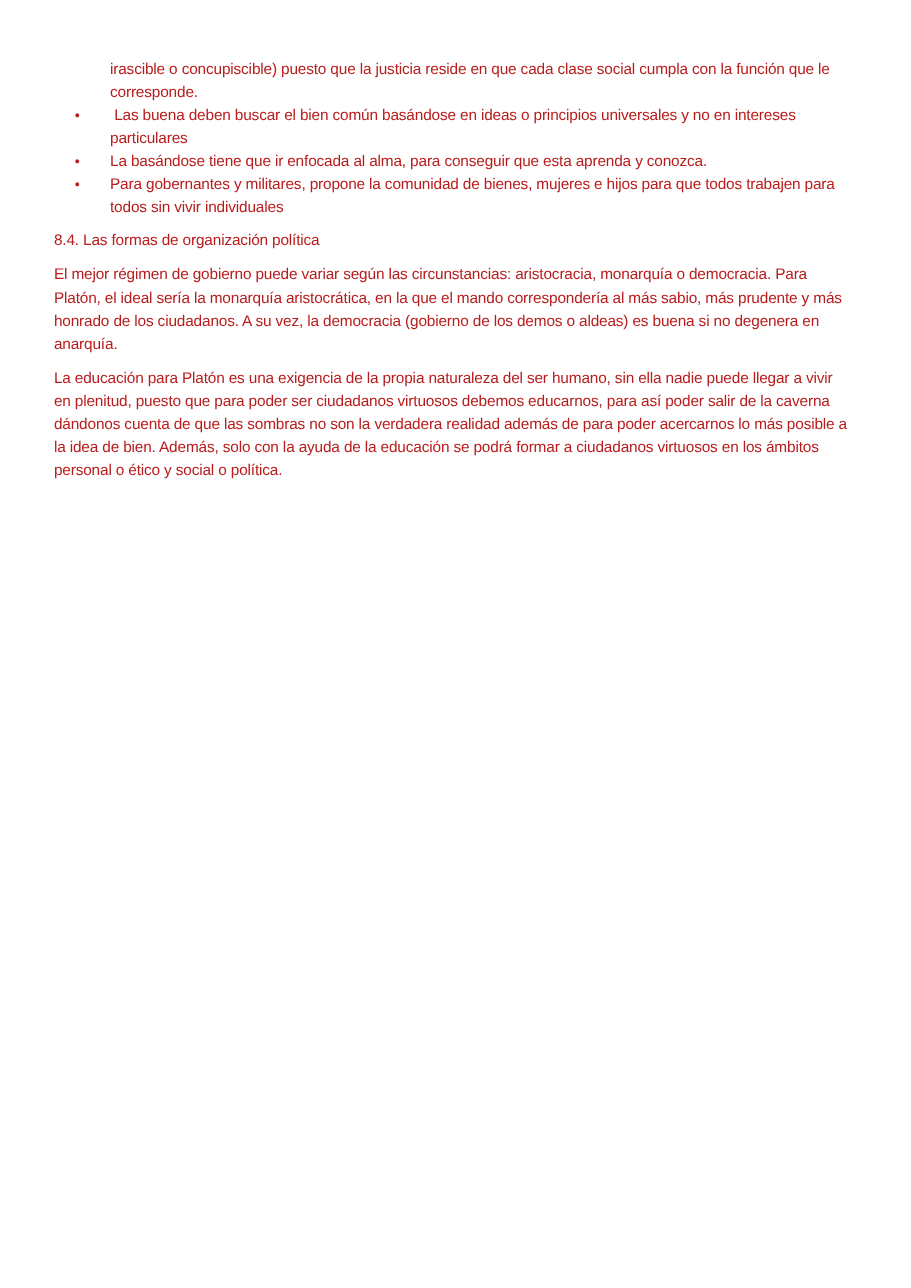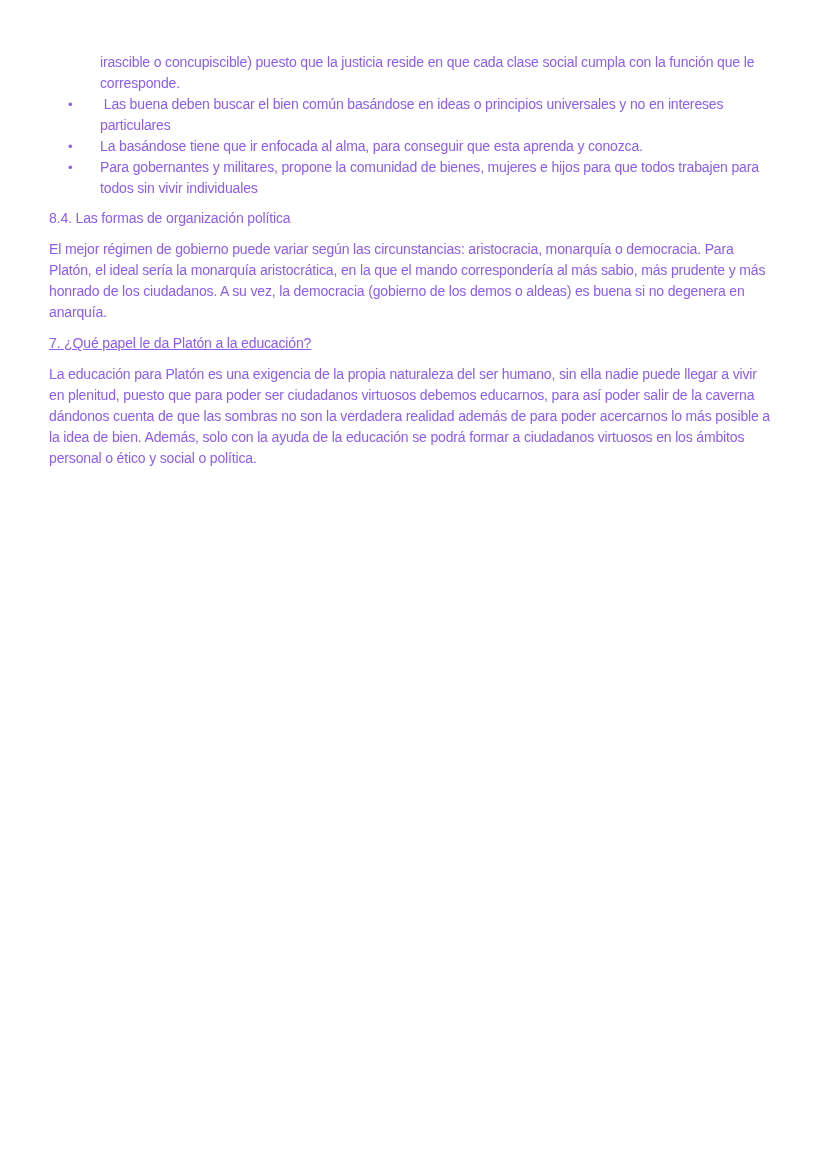--- a/index.html
+++ b/index.html
@@ -7,21 +7,21 @@
   .page {
     position: relative;
     width: 828px;
     height: 1160px;
     background: #ffffff;
     overflow: hidden;
     font-family: "Liberation Sans", "DejaVu Sans", sans-serif;
     font-size: 14px;
     line-height: 21px;
     letter-spacing: -0.15px;
-    color: #8b5cf6;
+    color: #b91c1c;
   }
   .content {
     position: absolute;
     top: 52px;
     left: 49px;
     width: 722px;
   }
   .para { margin-bottom: 10px; }
   .list-block { margin-bottom: 9px; }
   .continuation {
@@ -69,19 +69,18 @@
         <span class="bullet-marker">•</span>
         <span class="bullet-text">Para gobernantes y militares, propone la comunidad de bienes, mujeres e hijos para que todos trabajen para todos sin vivir individuales</span>
       </div>
     </div>
 
     <div class="heading-plain">8.4. Las formas de organización política</div>
 
     <div class="para">El mejor régimen de gobierno puede variar según las circunstancias: aristocracia, monarquía o democracia. Para Platón, el ideal sería la monarquía aristocrática, en la que el mando correspondería al más sabio, más prudente y más honrado de los ciudadanos. A su vez, la democracia (gobierno de los demos o aldeas) es buena si no degenera en anarquía.</div>
 
 
-    <div class="heading-underline">7. ¿Qué papel le da Platón a la educación?</div>
 
 
     <div class="para">La educación para Platón es una exigencia de la propia naturaleza del ser humano, sin ella nadie puede llegar a vivir en plenitud, puesto que para poder ser ciudadanos virtuosos debemos educarnos, para así poder salir de la caverna dándonos cuenta de que las sombras no son la verdadera realidad además de para poder acercarnos lo más posible a la idea de bien. Además, solo con la ayuda de la educación se podrá formar a ciudadanos virtuosos en los ámbitos personal o ético y social o política.</div>
 
   </div>
 </div>
 
 </body></html>

